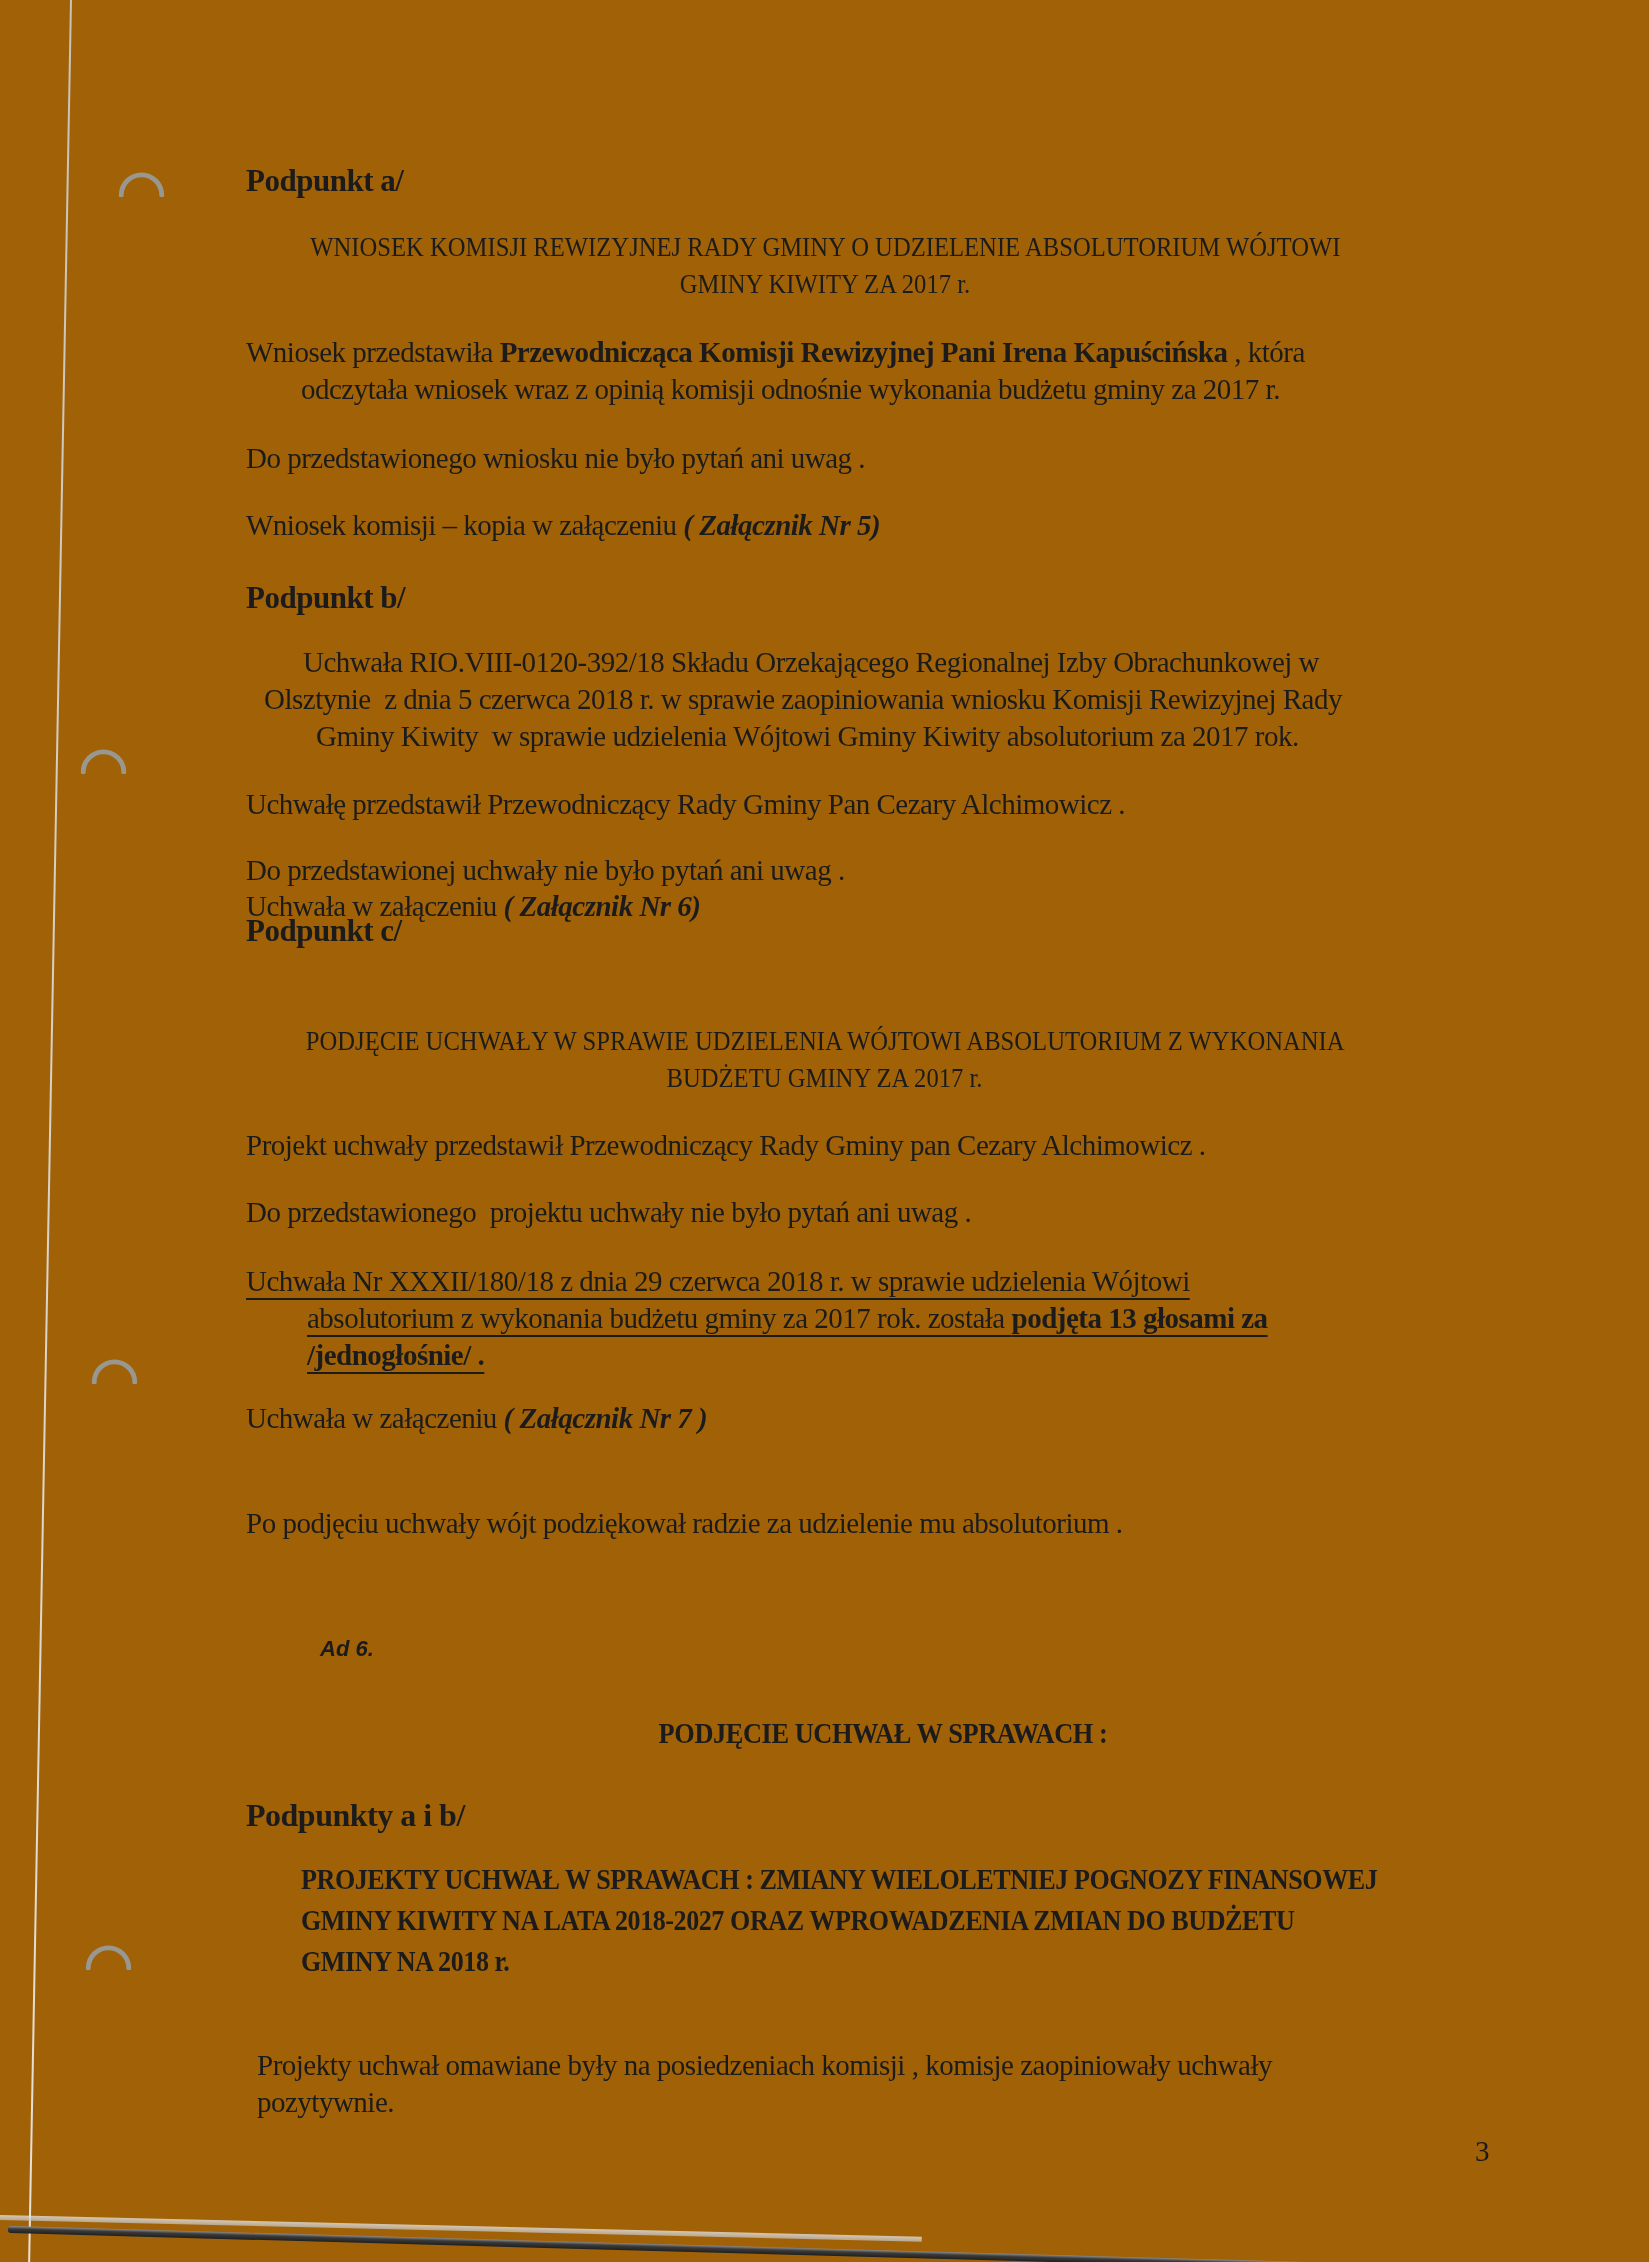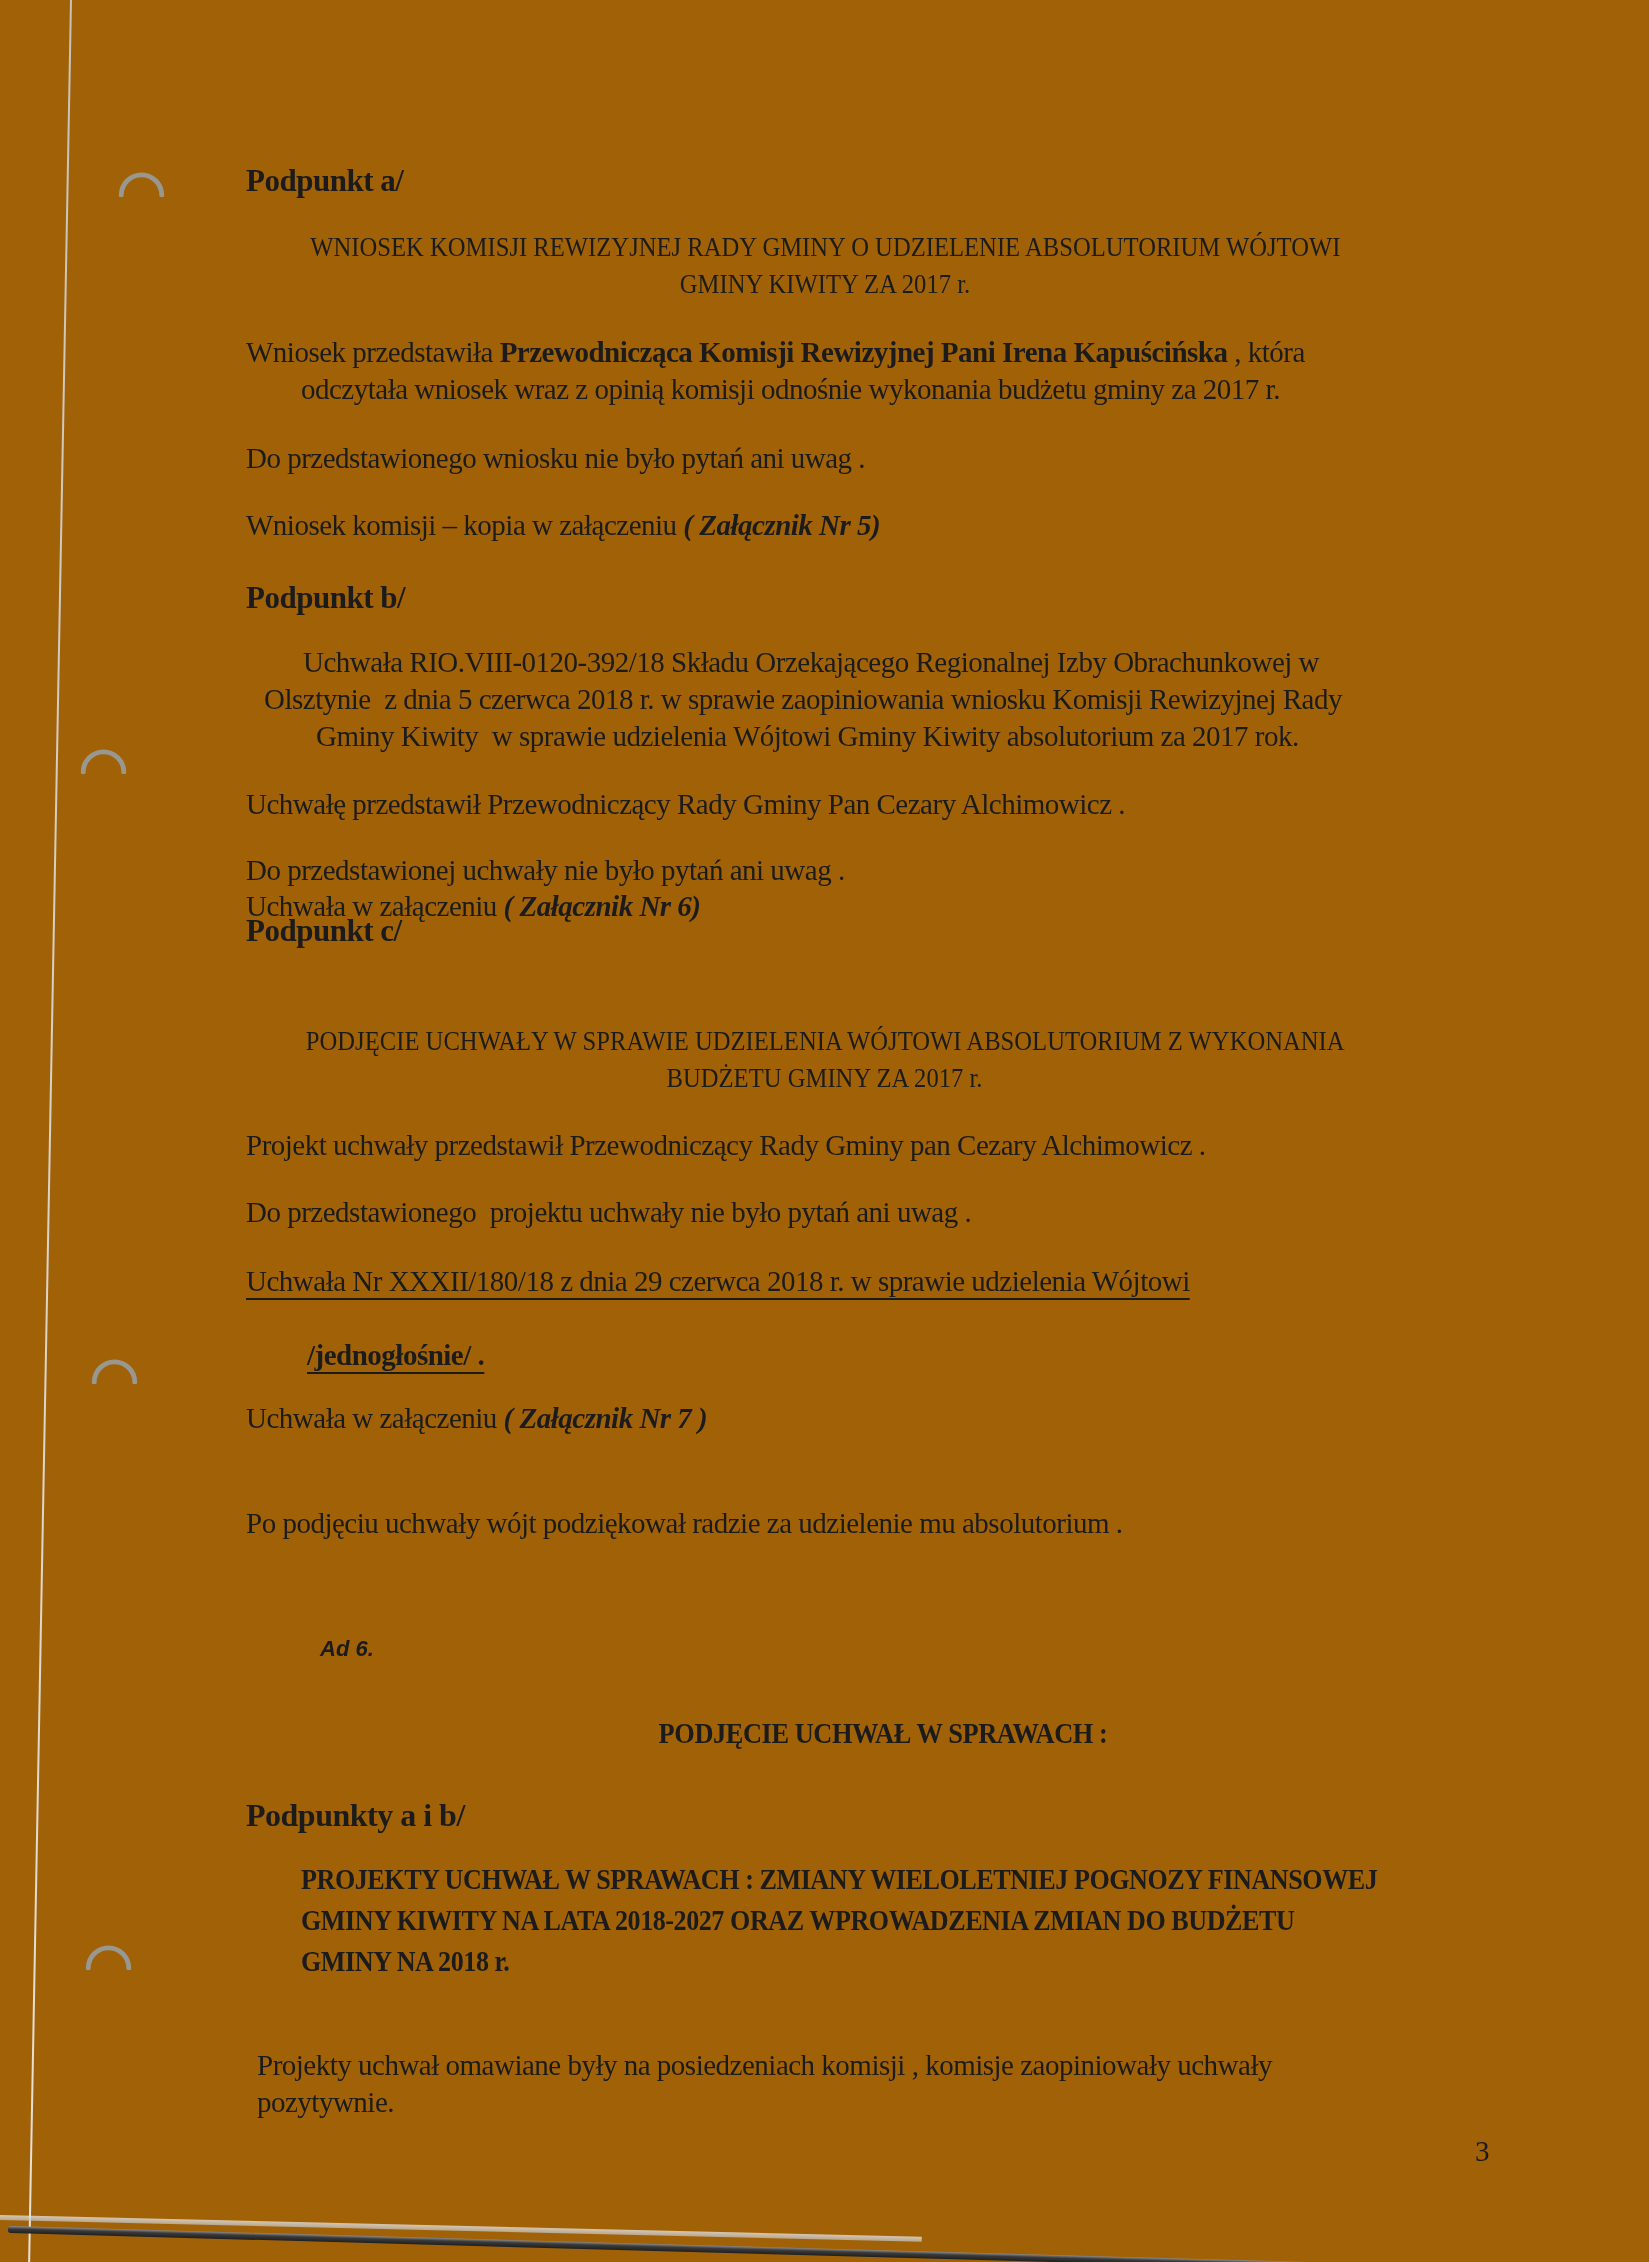--- a/index.html
+++ b/index.html
@@ -84,20 +84,21 @@
   <div class="ln lbl" style="left:246px;top:913px">Podpunkt c/</div>
 
   <div class="ln center" style="top:1025px"><span class="caps sq">PODJĘCIE UCHWAŁY W SPRAWIE UDZIELENIA WÓJTOWI ABSOLUTORIUM Z WYKONANIA</span></div>
   <div class="ln center" style="top:1062px"><span class="caps sq">BUDŻETU GMINY ZA 2017 r.</span></div>
 
   <div class="ln" style="left:246px;top:1129px">Projekt uchwały przedstawił Przewodniczący Rady Gminy pan Cezary Alchimowicz .</div>
 
   <div class="ln" style="left:246px;top:1196px">Do przedstawionego  projektu uchwały nie było pytań ani uwag .</div>
 
   <div class="ln u" style="left:246px;top:1265px">Uchwała Nr XXXII/180/18 z dnia 29 czerwca 2018 r. w sprawie udzielenia Wójtowi</div>
+  <div class="ln u" style="left:307px;top:1302px"><span>absolutorium z wykonania budżetu gminy za 2017 rok. została </span><span class="b">podjęta 13 głosami za</span></div>
   <div class="ln u b" style="left:307px;top:1339px">/jednogłośnie/ .</div>
 
   <div class="ln" style="left:246px;top:1402px"><span>Uchwała w załączeniu </span><span class="bi">( Załącznik Nr 7 )</span></div>
 
   <div class="ln" style="left:246px;top:1507px">Po podjęciu uchwały wójt podziękował radzie za udzielenie mu absolutorium .</div>
 
   <div class="ln sans" style="left:320px;top:1636px">Ad 6.</div>
 
   <div class="ln center" style="top:1716px;padding-left:58px"><span class="b sq" style="font-size:30px">PODJĘCIE UCHWAŁ W SPRAWACH :</span></div>
 

